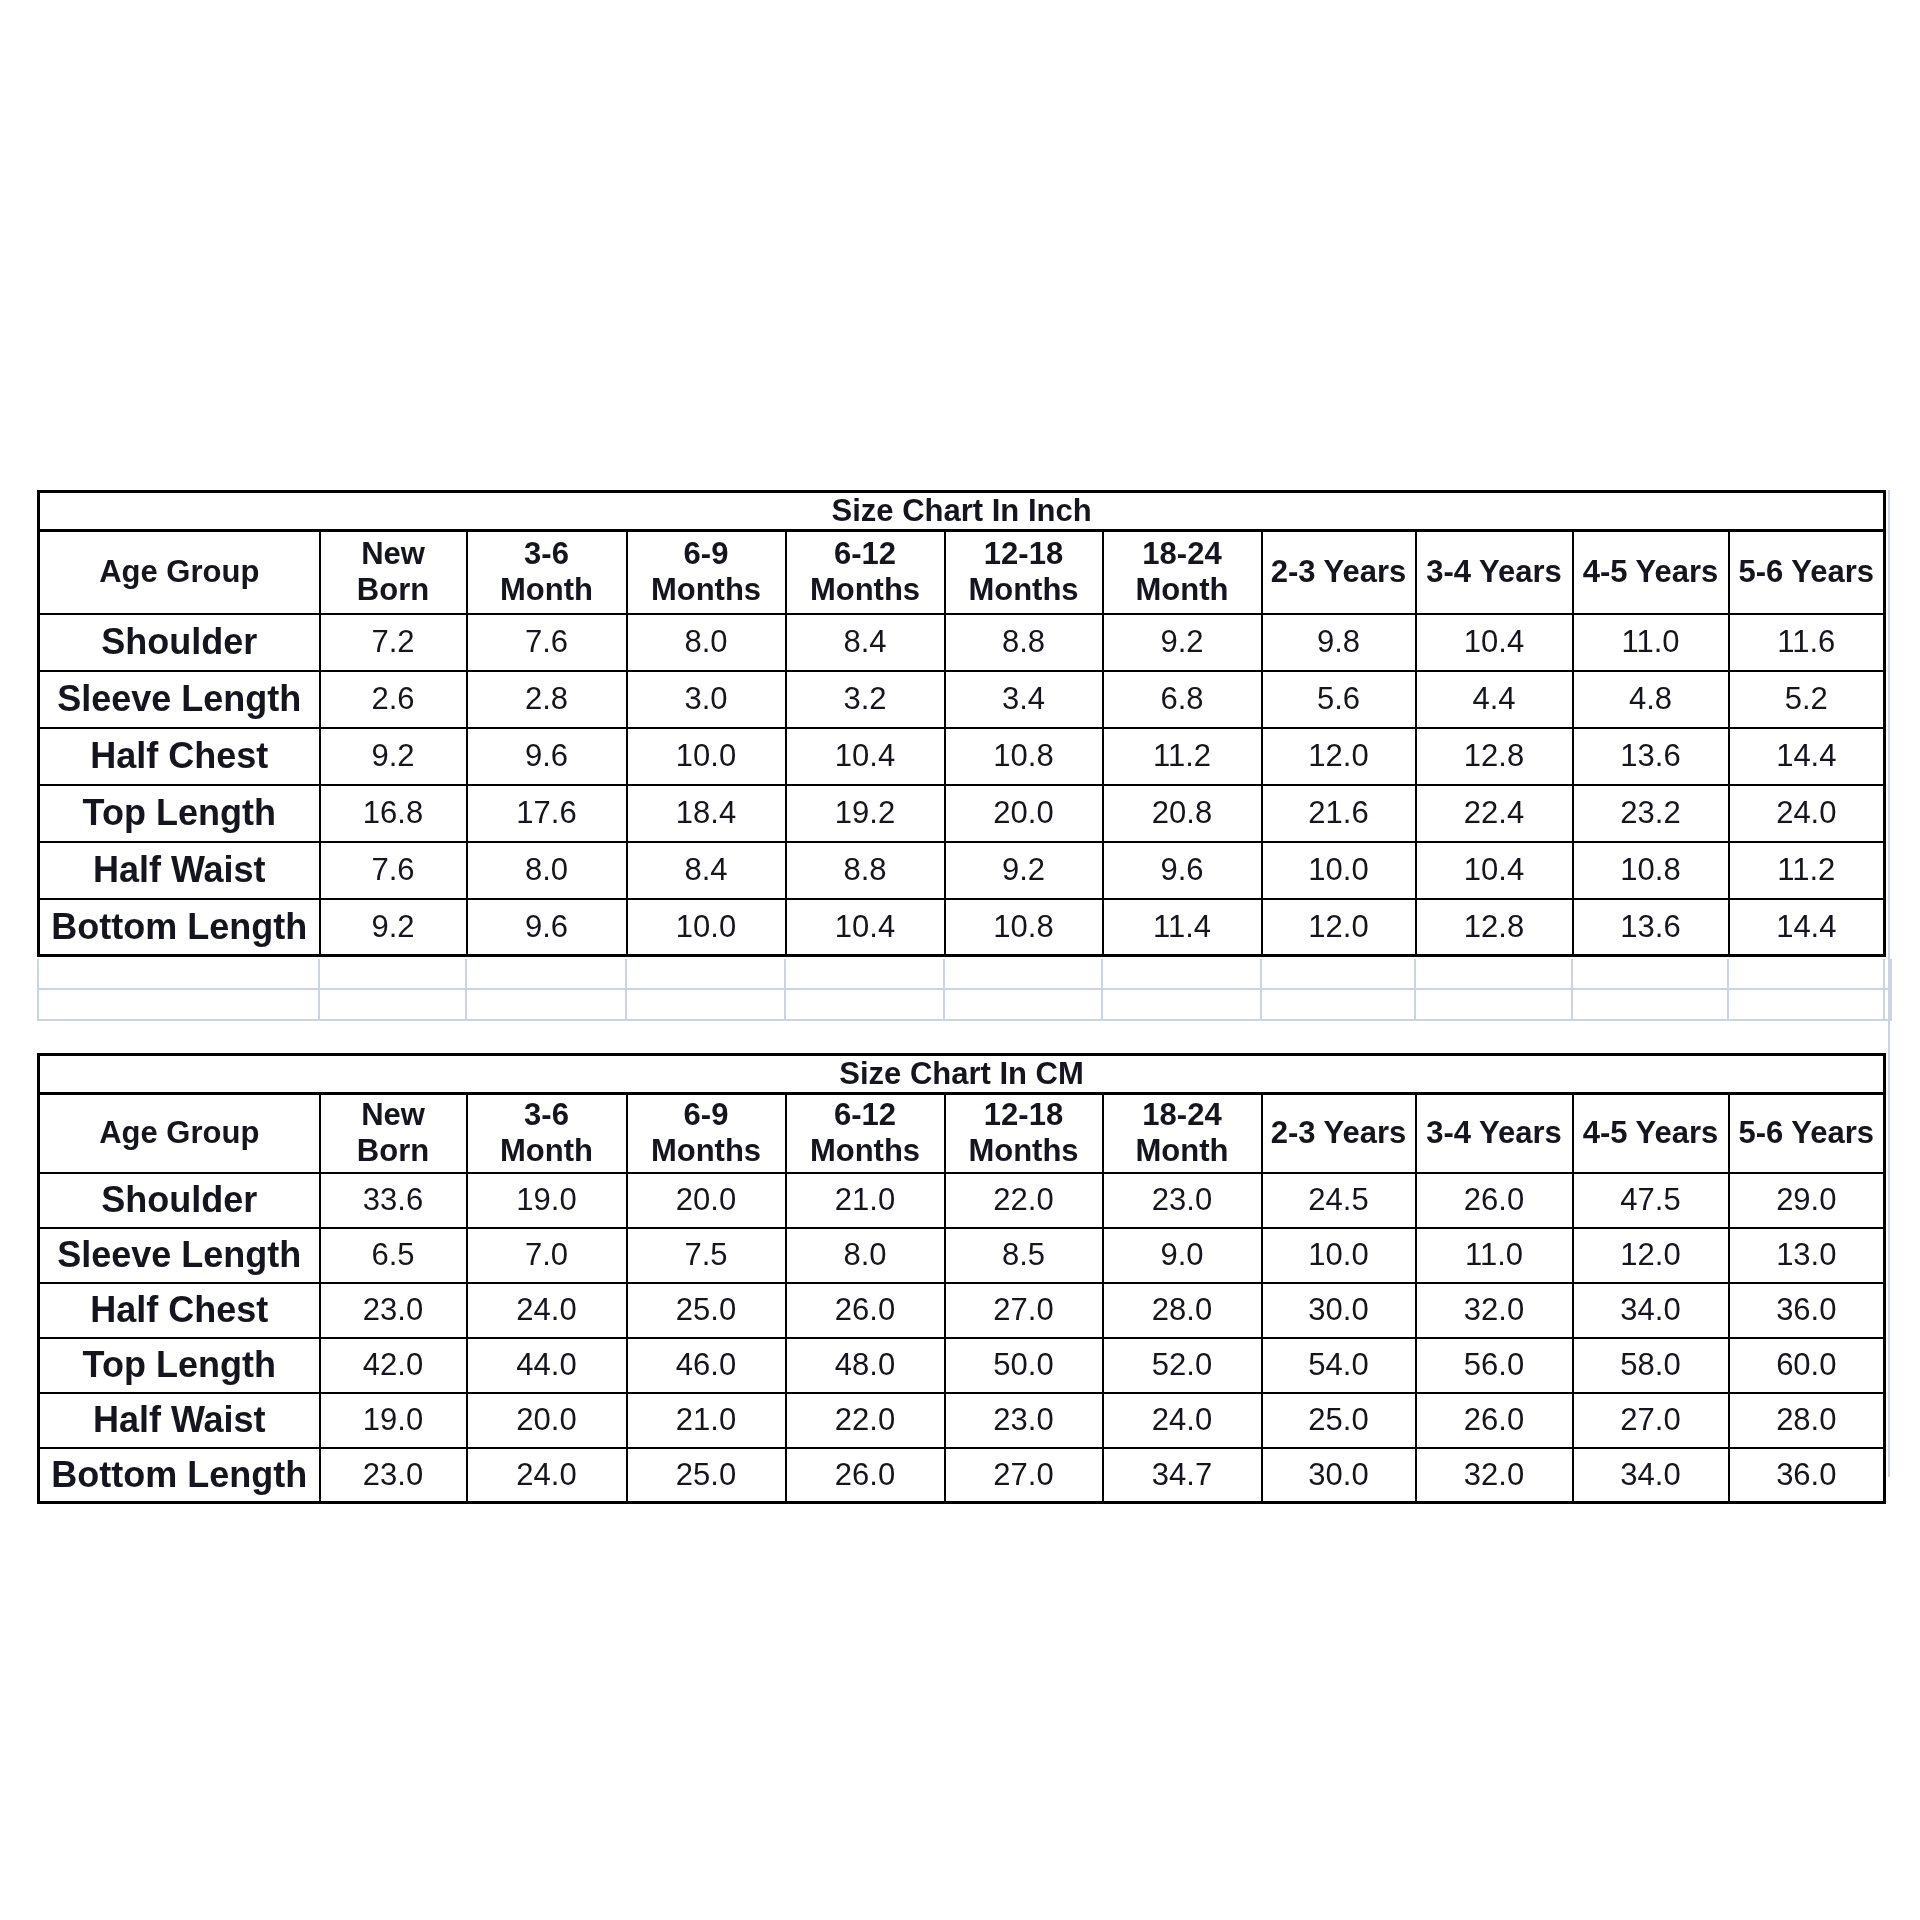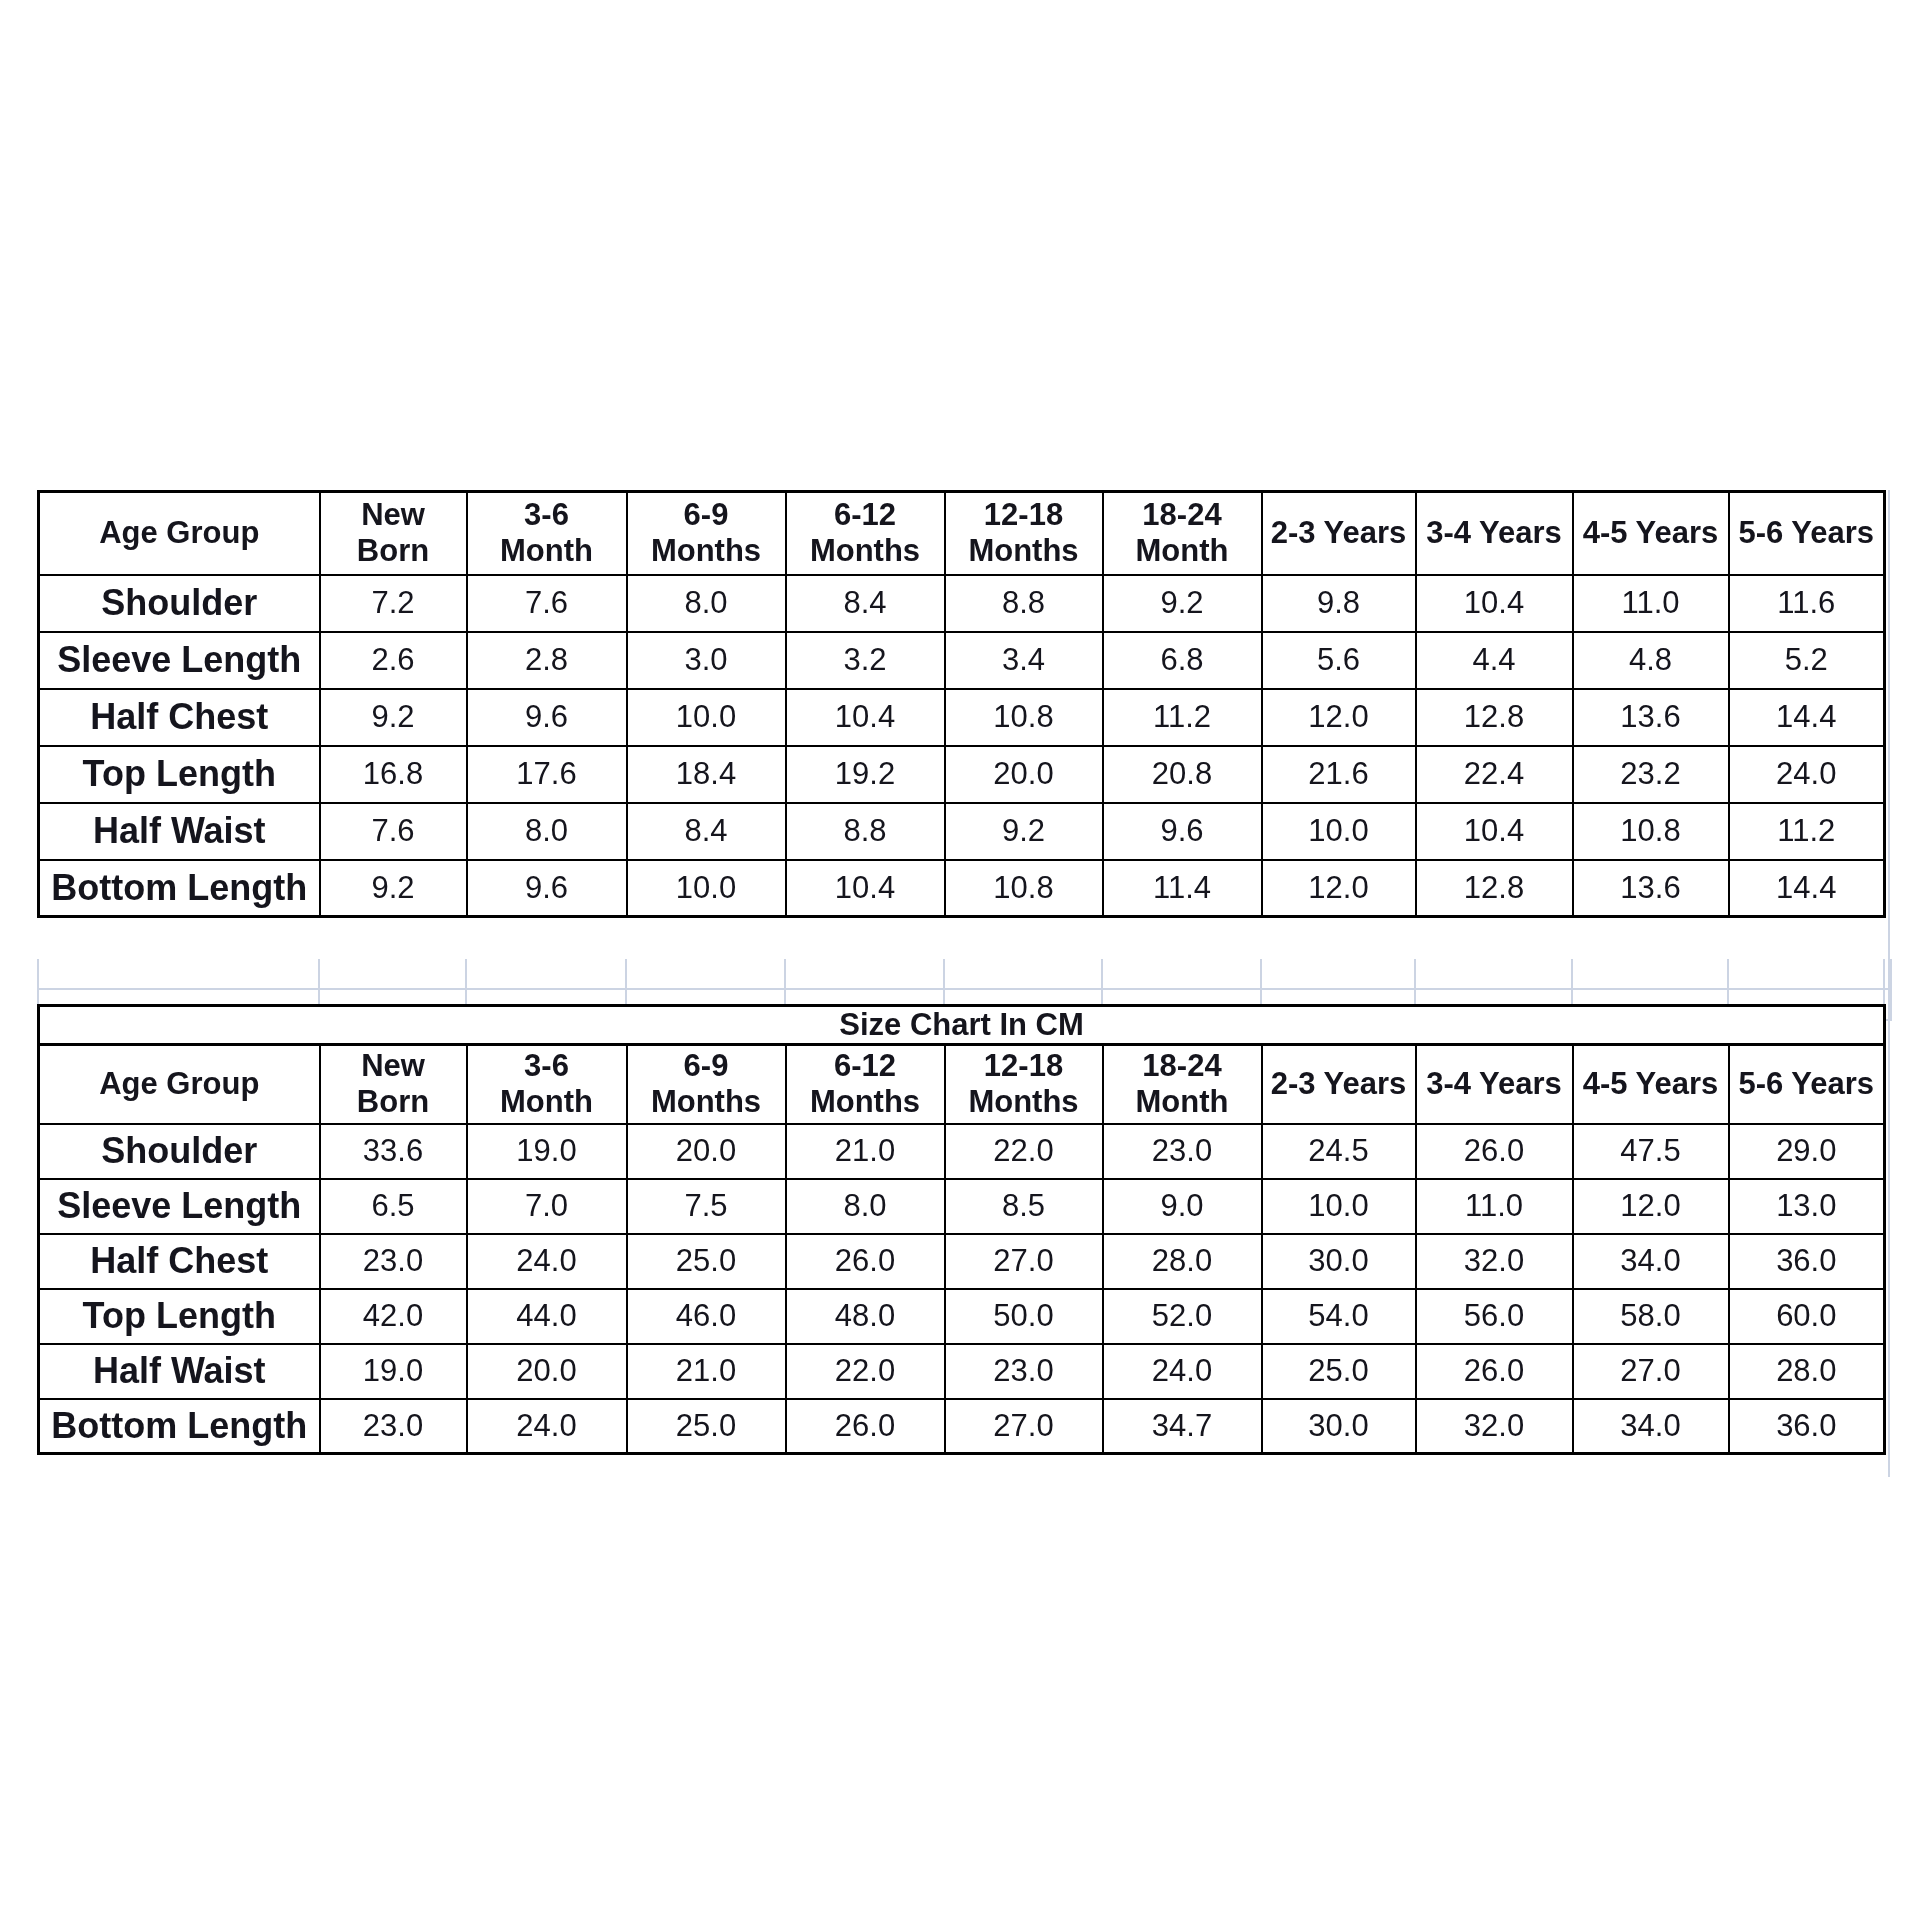--- a/index.html
+++ b/index.html
@@ -15,21 +15,21 @@
   table.size-table {
     position: absolute;
     left: 37px;
     width: 1846px;
     border-collapse: collapse;
     table-layout: fixed;
     background: #ffffff;
     border: 3px solid #000000;
   }
   #table-inch { top: 490px; }
-  #table-cm   { top: 1004px; }
+  #table-cm   { top: 1053px; }
 
   .size-table th, .size-table td {
     border: 2px solid #000000;
     text-align: center;
     vertical-align: middle;
     padding: 0;
     overflow: hidden;
   }
   .size-table .title-row { height: 39px; }
   .size-table .title-row td {
@@ -95,20 +95,23 @@
       <col style="width:159px">
         <col style="width:159px">
         <col style="width:158px">
       <col style="width:159px">
         <col style="width:154px">
         <col style="width:157px">
       <col style="width:156px">
         <col style="width:156px">
     </colgroup>
     <tbody>
+        <tr class="title-row">
+          <td colspan="11">Size Chart In Inch</td>
+        </tr>
         <tr class="header-row">
           <th>Age Group</th>
           <th>New
 Born</th>
           <th>3-6
 Month</th>
           <th>6-9
 Months</th>
           <th>6-12
 Months</th>

